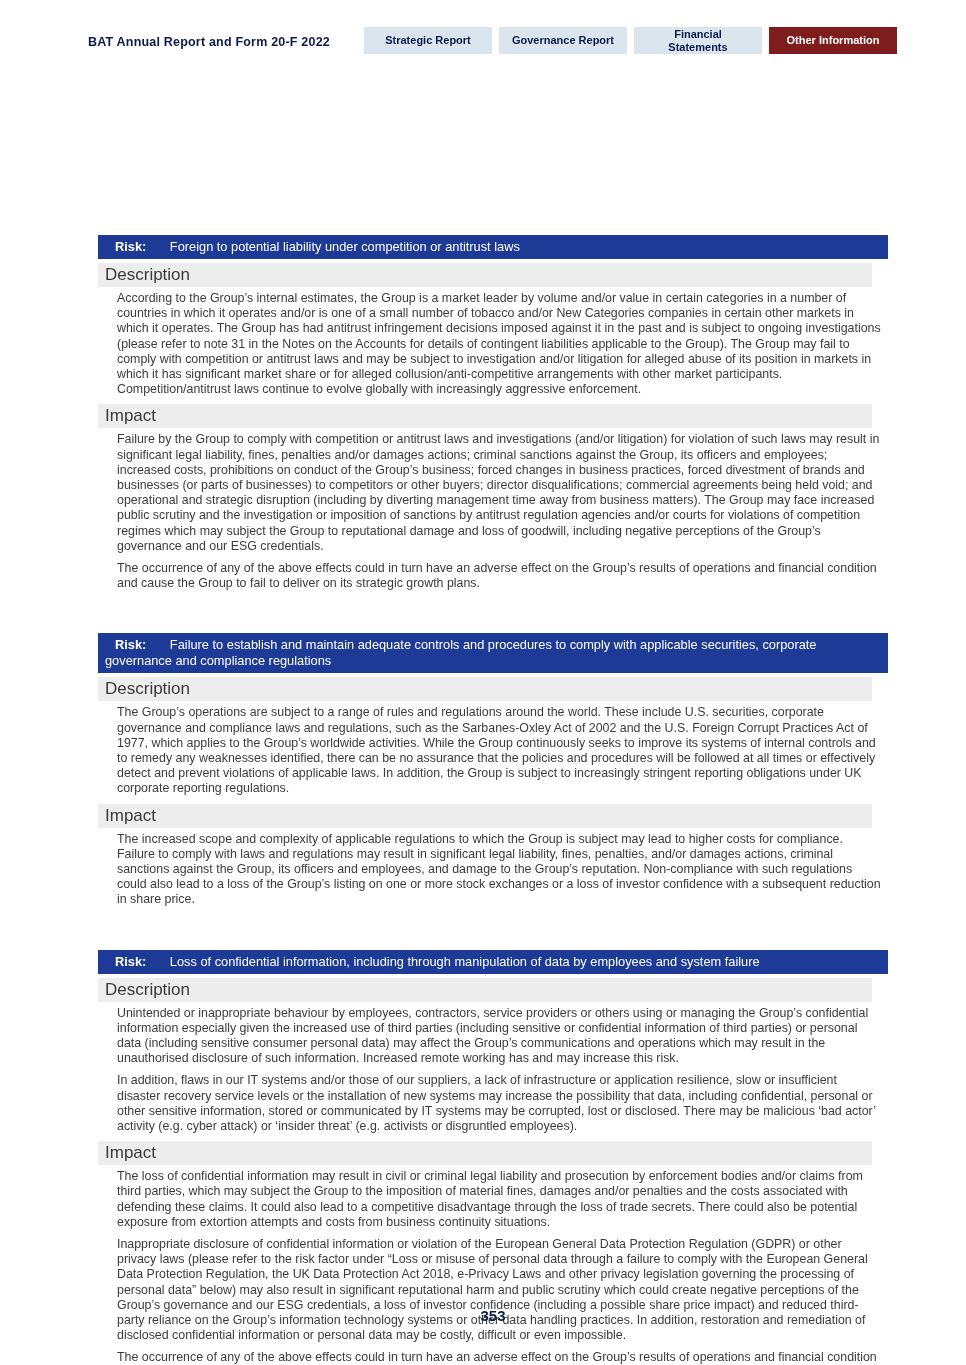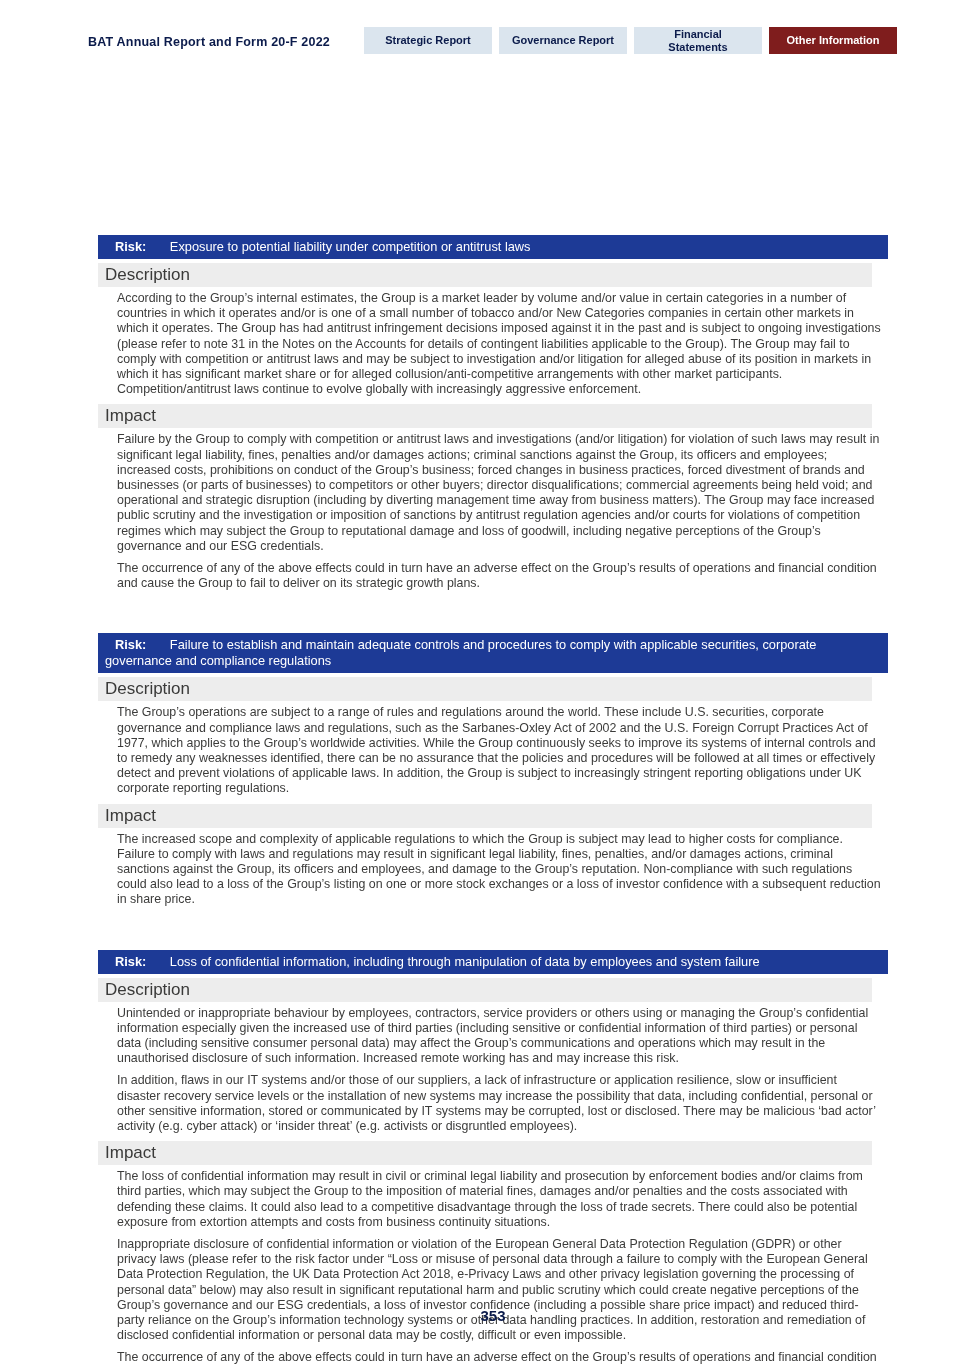--- a/index.html
+++ b/index.html
@@ -63,21 +63,21 @@
       <div class="tab">Strategic Report</div>
       <div class="tab">Governance Report</div>
       <div class="tab">Financial Statements</div>
       <div class="tab active">Other Information</div>
     </nav>
   </header>
 
   <main class="content">
 
     <section class="risk">
-      <h2 class="risk-bar"><strong>Risk:</strong> <span>Exposure to potential liability under competition or antitrust laws</span></h2>
+      <h2 class="risk-bar"><strong>Risk:</strong> <span>Foreign to potential liability under competition or antitrust laws</span></h2>
       <h3 class="subhead">Description</h3>
       <p>According to the Group’s internal estimates, the Group is a market leader by volume and/or value in certain categories in a number of countries in which it operates and/or is one of a small number of tobacco and/or New Categories companies in certain other markets in which it operates. The Group has had antitrust infringement decisions imposed against it in the past and is subject to ongoing investigations (please refer to note 31 in the Notes on the Accounts for details of contingent liabilities applicable to the Group). The Group may fail to comply with competition or antitrust laws and may be subject to investigation and/or litigation for alleged abuse of its position in markets in which it has significant market share or for alleged collusion/anti-competitive arrangements with other market participants. Competition/antitrust laws continue to evolve globally with increasingly aggressive enforcement.</p>
       <h3 class="subhead">Impact</h3>
       <p>Failure by the Group to comply with competition or antitrust laws and investigations (and/or litigation) for violation of such laws may result in significant legal liability, fines, penalties and/or damages actions; criminal sanctions against the Group, its officers and employees; increased costs, prohibitions on conduct of the Group’s business; forced changes in business practices, forced divestment of brands and businesses (or parts of businesses) to competitors or other buyers; director disqualifications; commercial agreements being held void; and operational and strategic disruption (including by diverting management time away from business matters). The Group may face increased public scrutiny and the investigation or imposition of sanctions by antitrust regulation agencies and/or courts for violations of competition regimes which may subject the Group to reputational damage and loss of goodwill, including negative perceptions of the Group’s governance and our ESG credentials.</p>
       <p>The occurrence of any of the above effects could in turn have an adverse effect on the Group’s results of operations and financial condition and cause the Group to fail to deliver on its strategic growth plans.</p>
     </section>
 
     <section class="risk">
       <h2 class="risk-bar"><strong>Risk:</strong> <span>Failure to establish and maintain adequate controls and procedures to comply with applicable securities, corporate governance and compliance regulations</span></h2>
       <h3 class="subhead">Description</h3>

